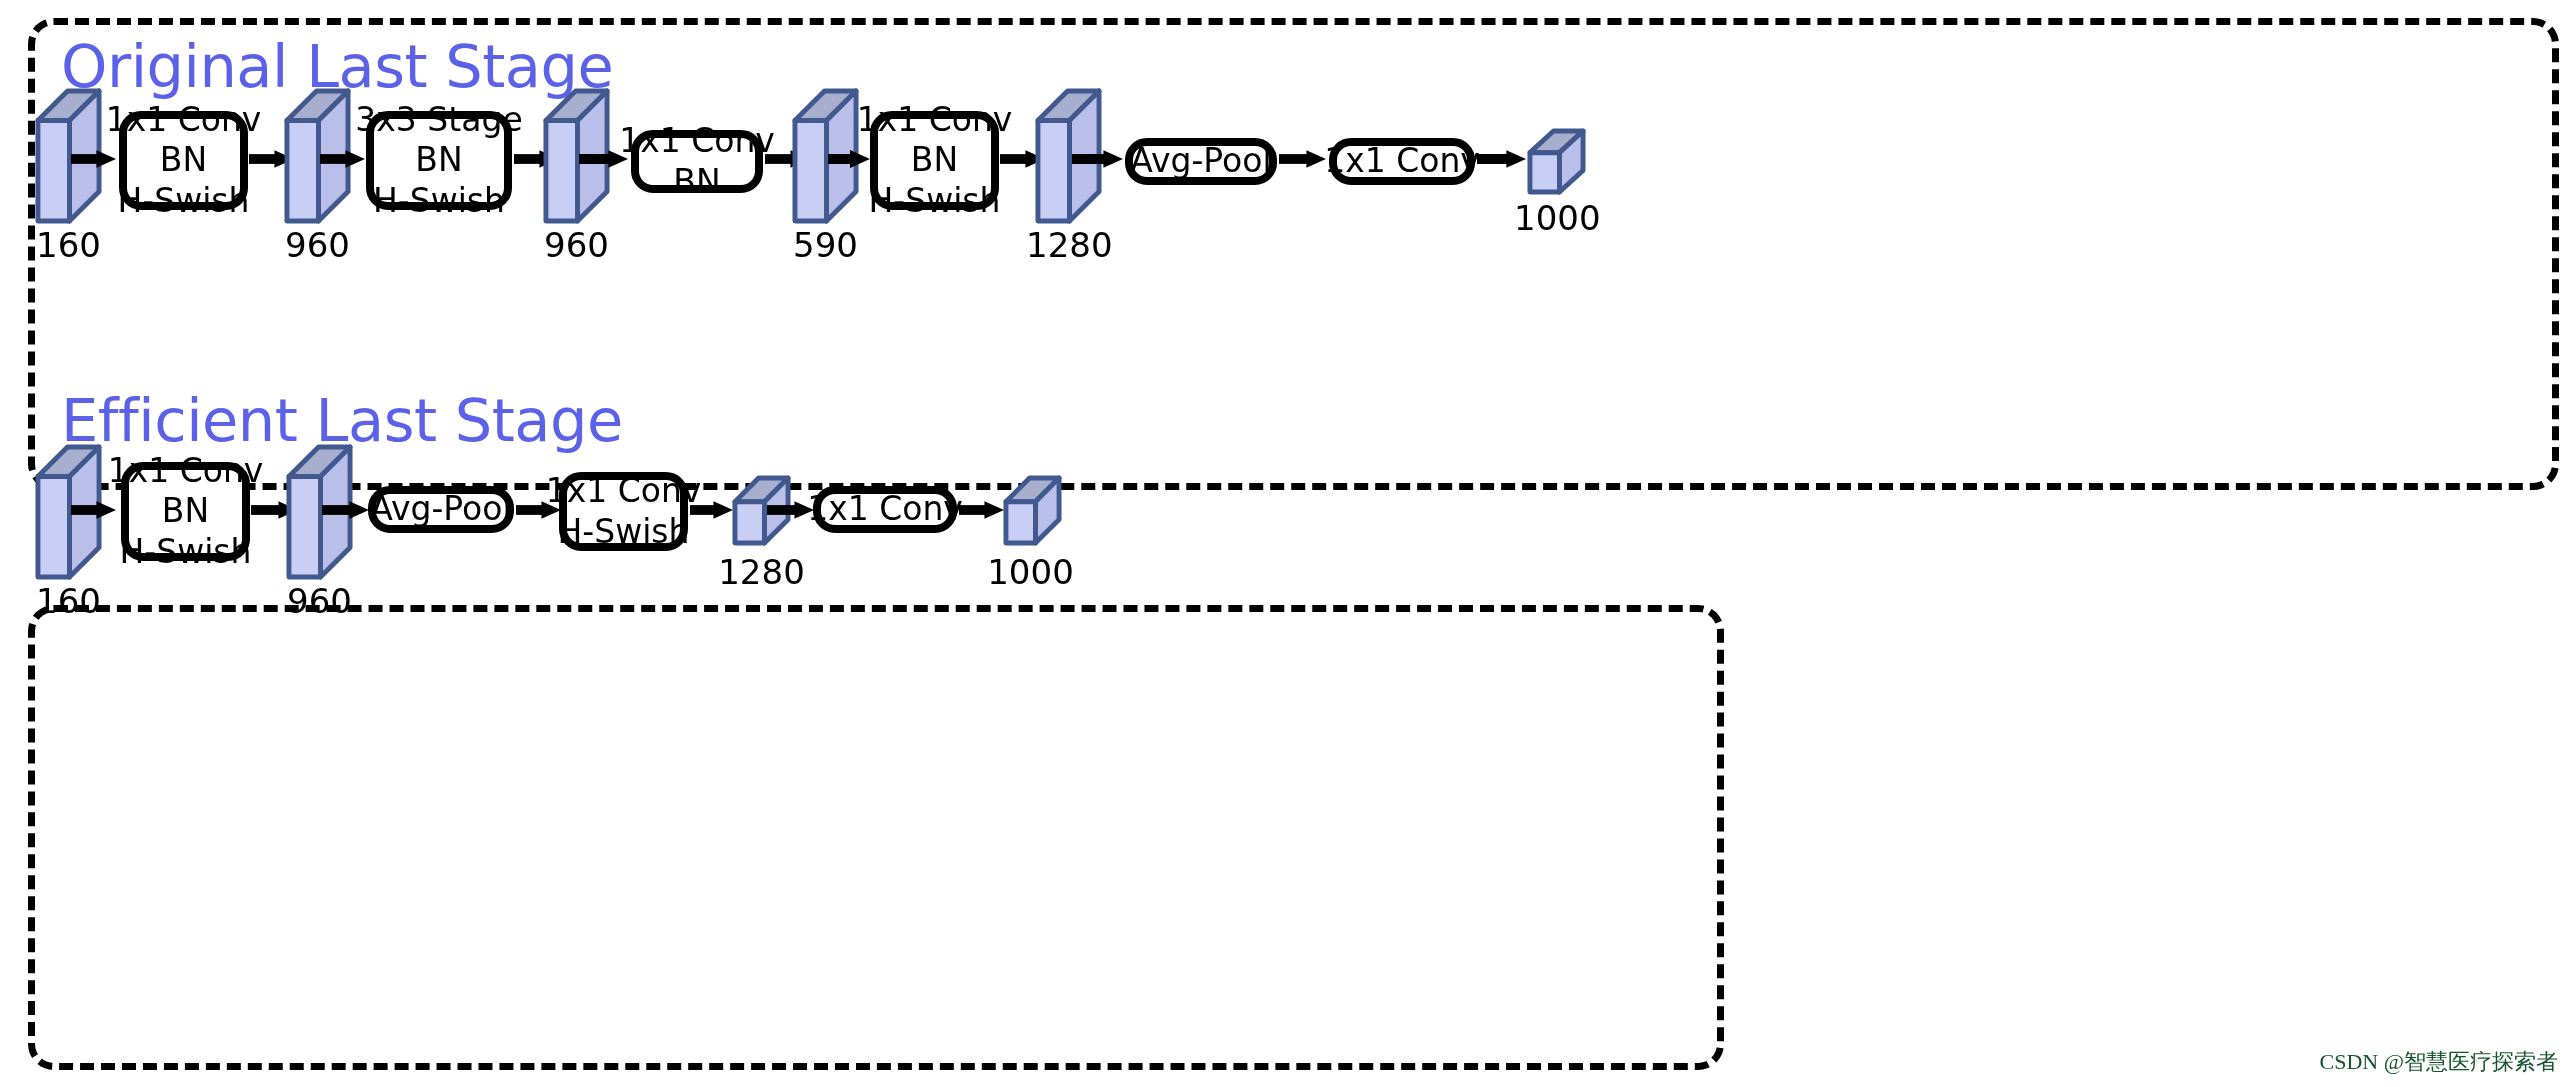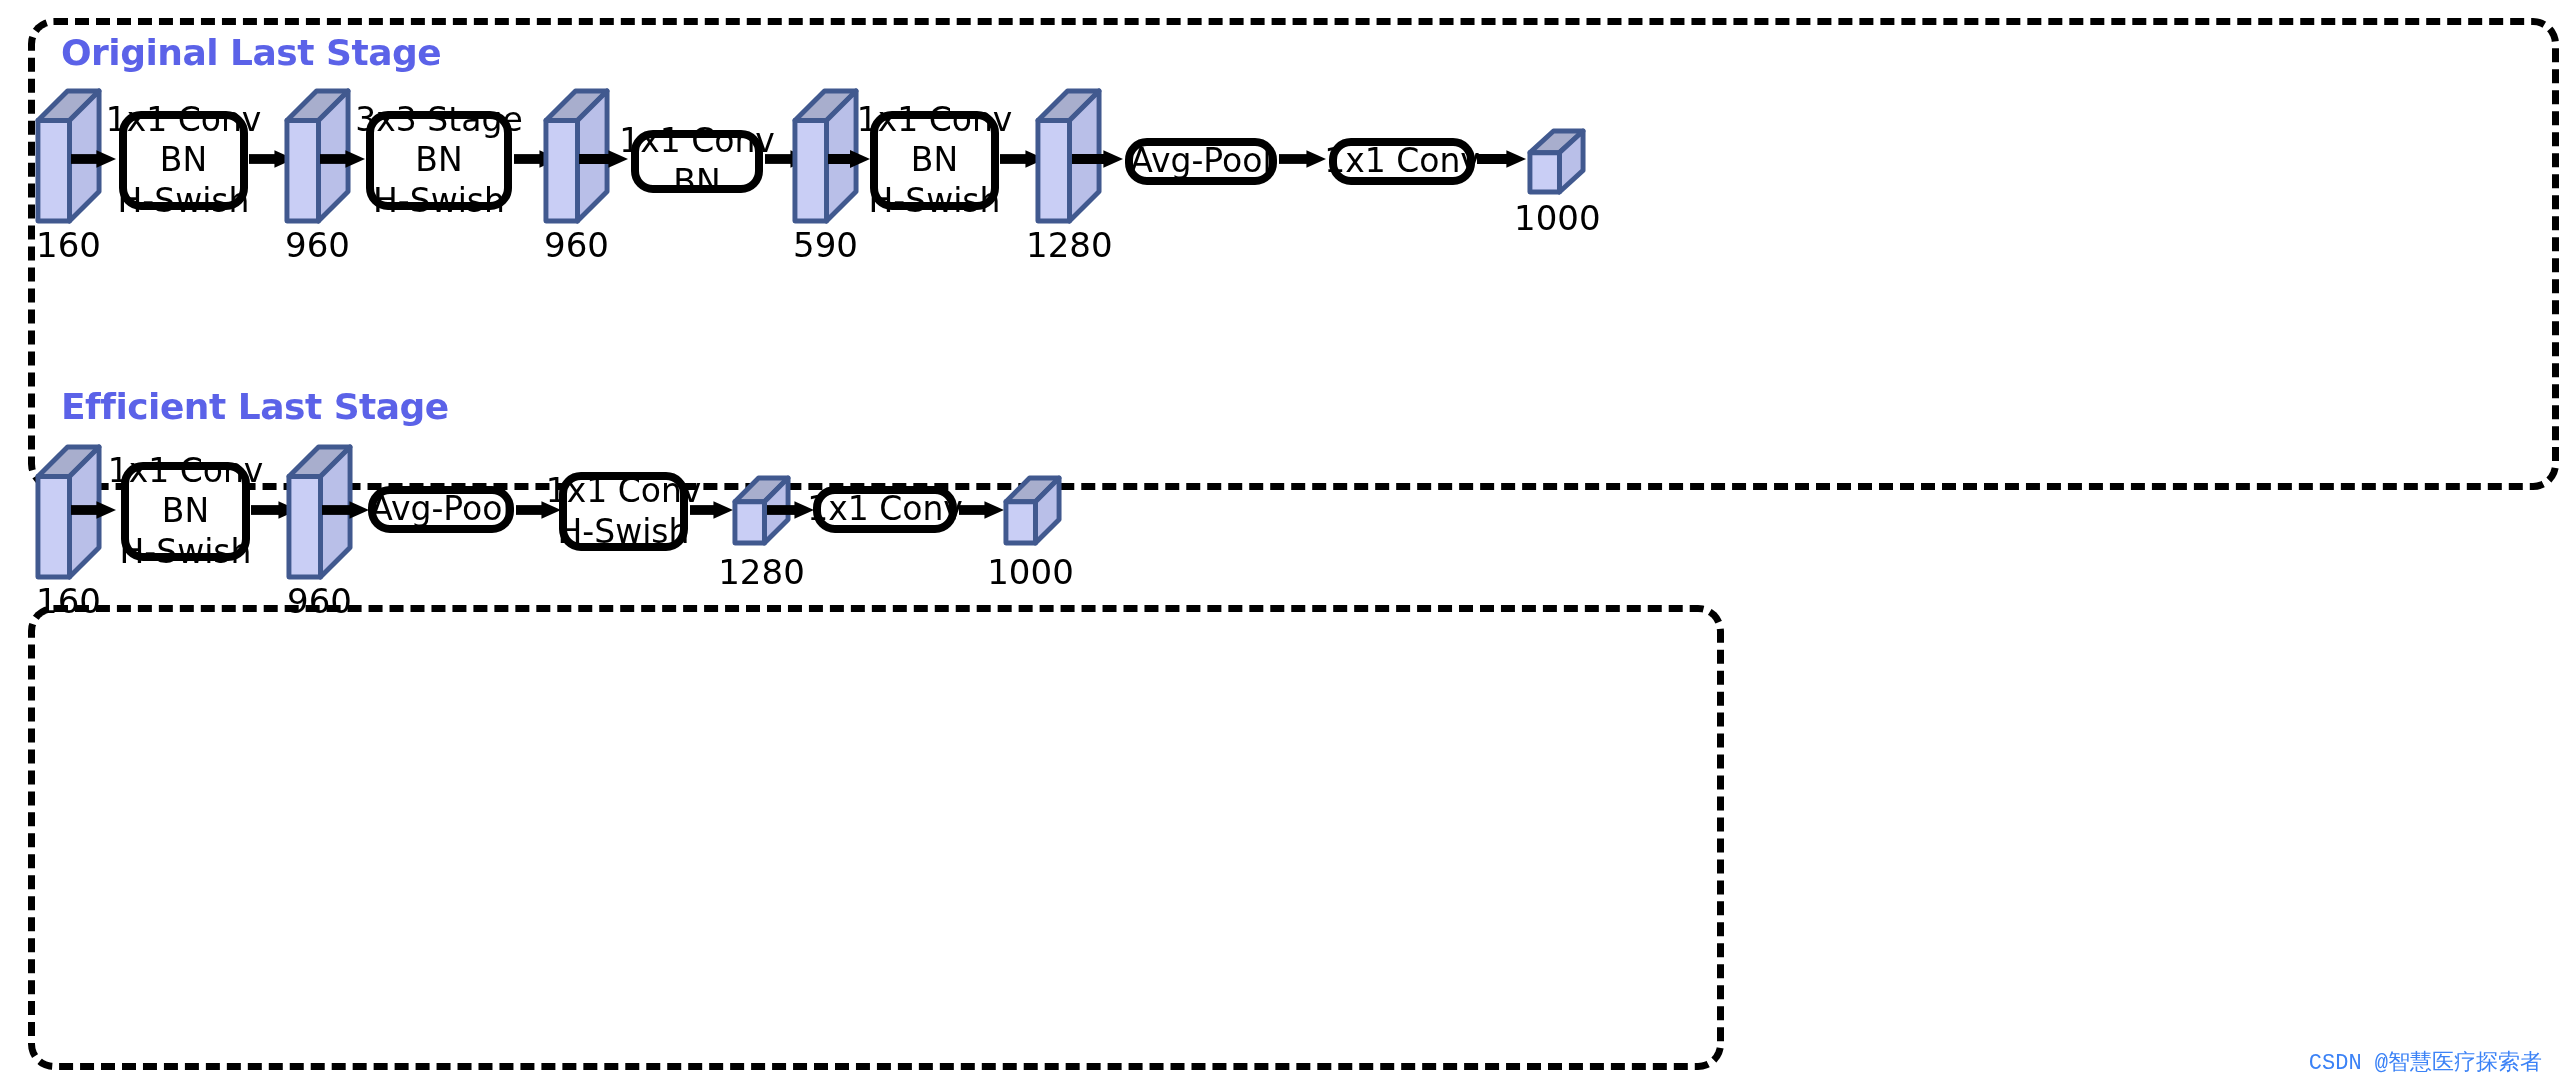--- a/index.html
+++ b/index.html
@@ -21,22 +21,22 @@
     border-radius: 26px;
     box-sizing: border-box;
     background: transparent;
   }
   #panel-original { left: 28px;  top: 18px;  width: 2531px; height: 472px; }
   #panel-efficient{ left: 28px;  top: 605px; width: 1696px; height: 465px; }
 
   .stage-title {
     position: absolute;
     color: #5b62e8;
-    font-weight: bold;
-    font-size: 36px;
+    font-weight: normal;
+    font-size: 59px;
     letter-spacing: -0.5px;
     white-space: nowrap;
     font-family: "DejaVu Sans", "Liberation Sans", sans-serif;
   }
   #title-original  { left: 61px; top: 32px; }
   #title-efficient { left: 61px; top: 386px; }
 
   
   .fmap {
     position: absolute;
@@ -76,26 +76,26 @@
     position: absolute;
     font-size: 34px;
     color: #000000;
     white-space: nowrap;
     text-align: center;
     font-family: "DejaVu Sans", "Liberation Sans", sans-serif;
   }
 
   .watermark {
     position: absolute;
-    right: 34px;
+    right: 18px;
     bottom: 10px;
-    color: #3b82f6;
+    color: #14532d;
     font-size: 22px;
     white-space: nowrap;
-    font-family: Liberation Mono, monospace;
+    font-family: Liberation Serif, serif;
   }
 </style>
 </head>
 <body>
 
 <div class="stage-panel" id="panel-original"></div>
 
 <div class="stage-title" id="title-original">Original Last Stage</div>
 
 <div class="fmap" style="left:34px; top:87px;">

